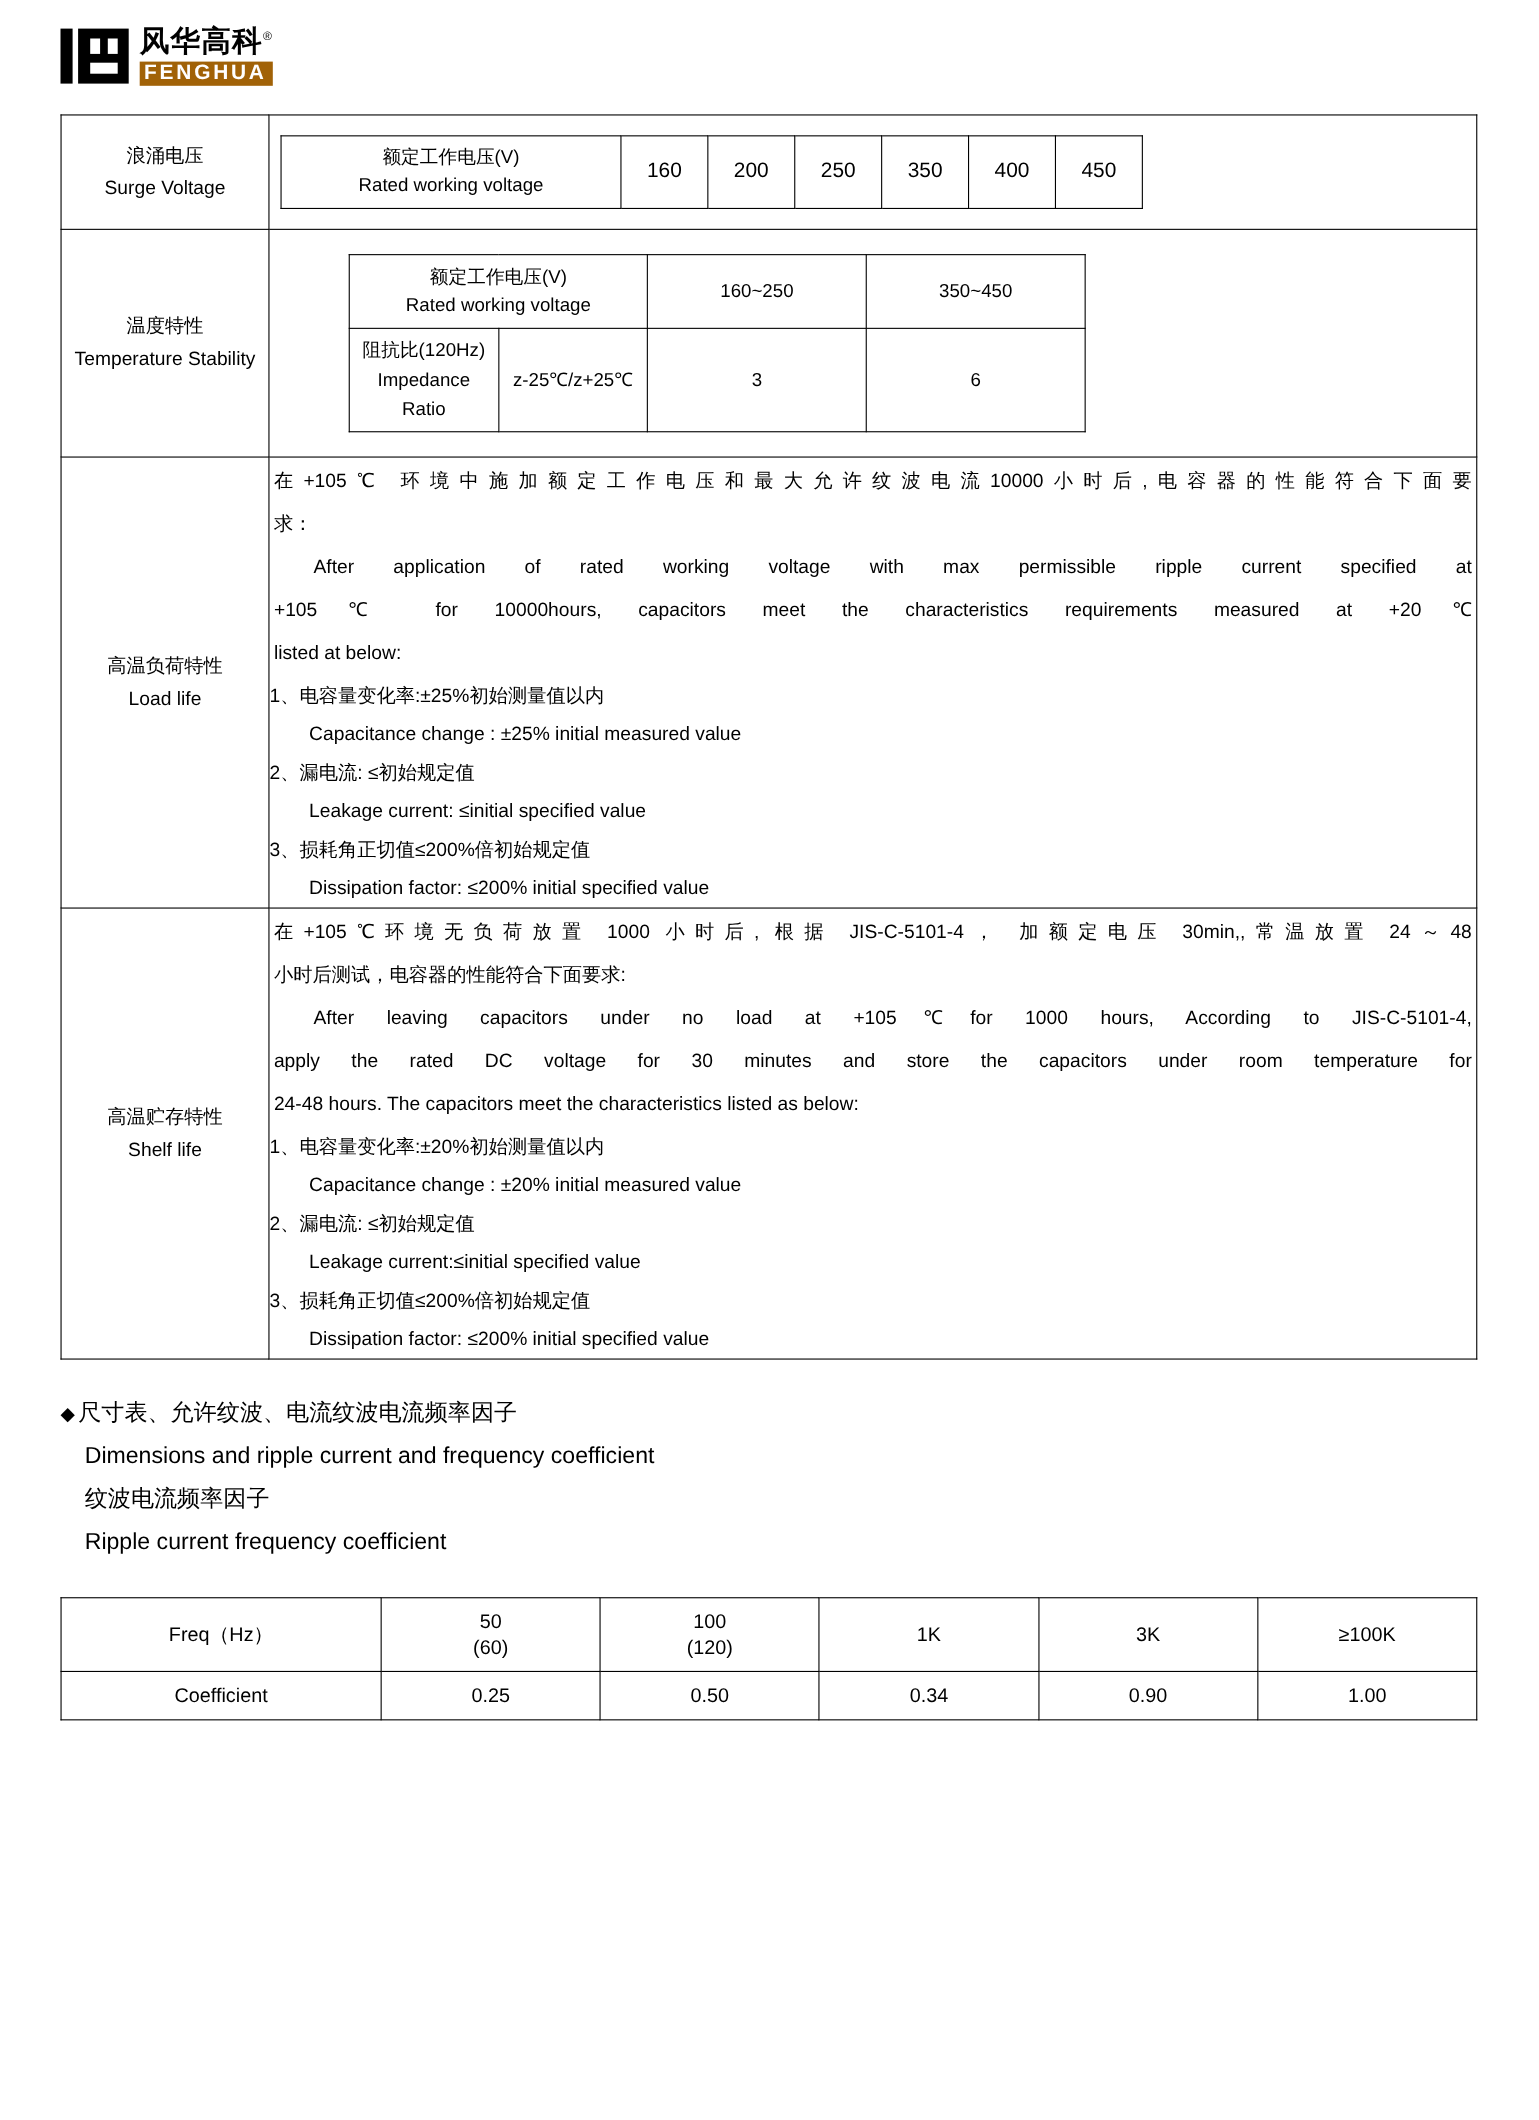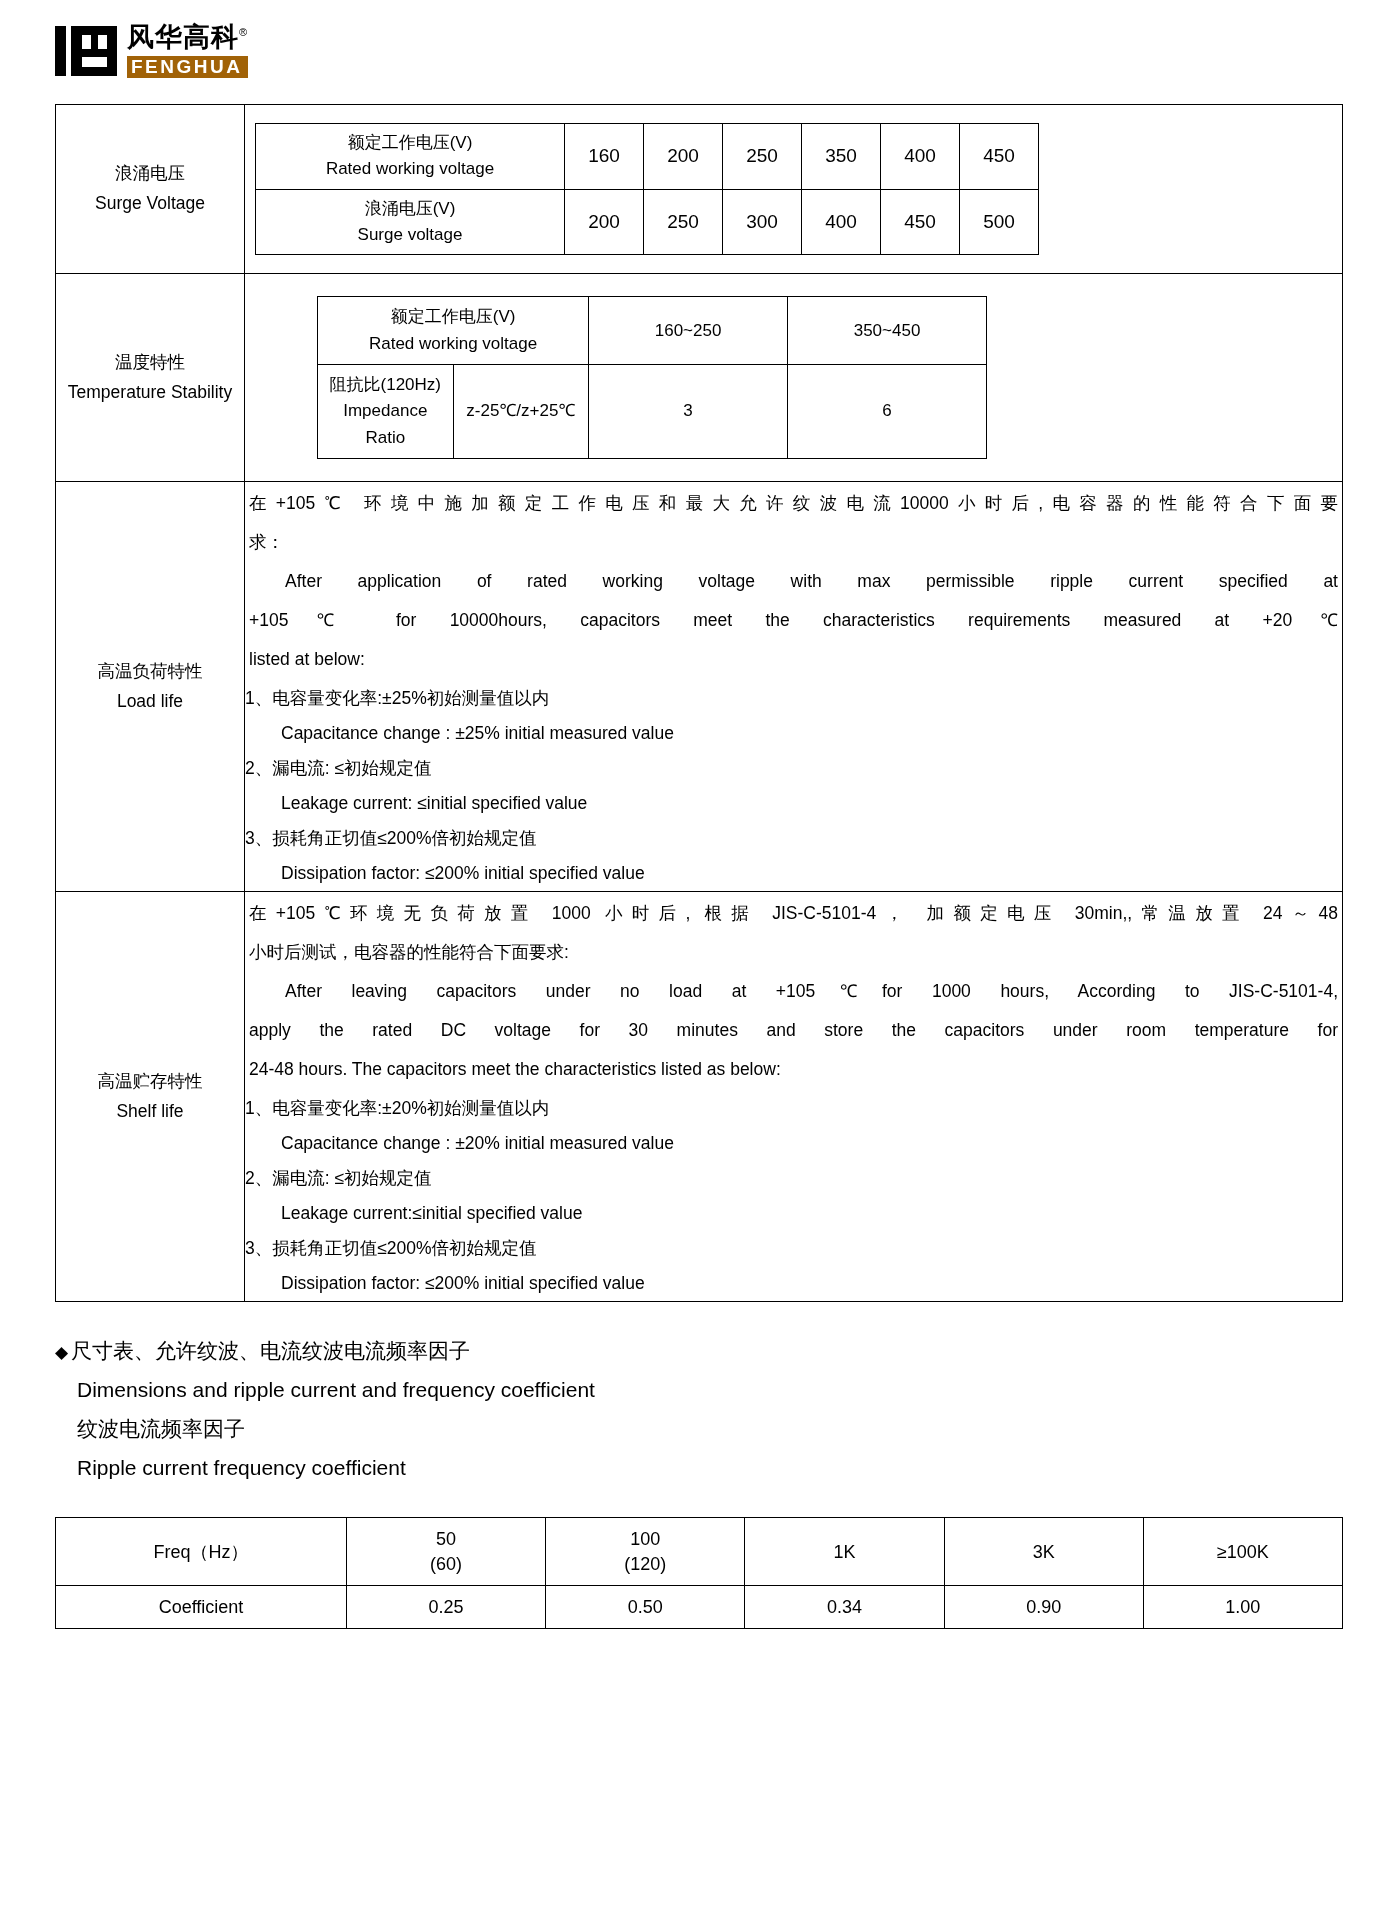--- a/index.html
+++ b/index.html
@@ -247,32 +247,20 @@
                   <td class="head">
                     <div>额定工作电压(V)</div>
                     <div>Rated working voltage</div>
                   </td>
                   <td class="val">160</td>
                   <td class="val">200</td>
                   <td class="val">250</td>
                   <td class="val">350</td>
                   <td class="val">400</td>
                   <td class="val">450</td>
-                </tr>
-                <tr>
-                  <td class="head">
-                    <div>浪涌电压(V)</div>
-                    <div>Surge voltage</div>
-                  </td>
-                  <td class="val">200</td>
-                  <td class="val">250</td>
-                  <td class="val">300</td>
-                  <td class="val">400</td>
-                  <td class="val">450</td>
-                  <td class="val">500</td>
                 </tr>
               </tbody>
             </table>
           </div>
         </td>
       </tr>
 
       <tr>
         <td class="label-cell">
           <div>温度特性</div>

